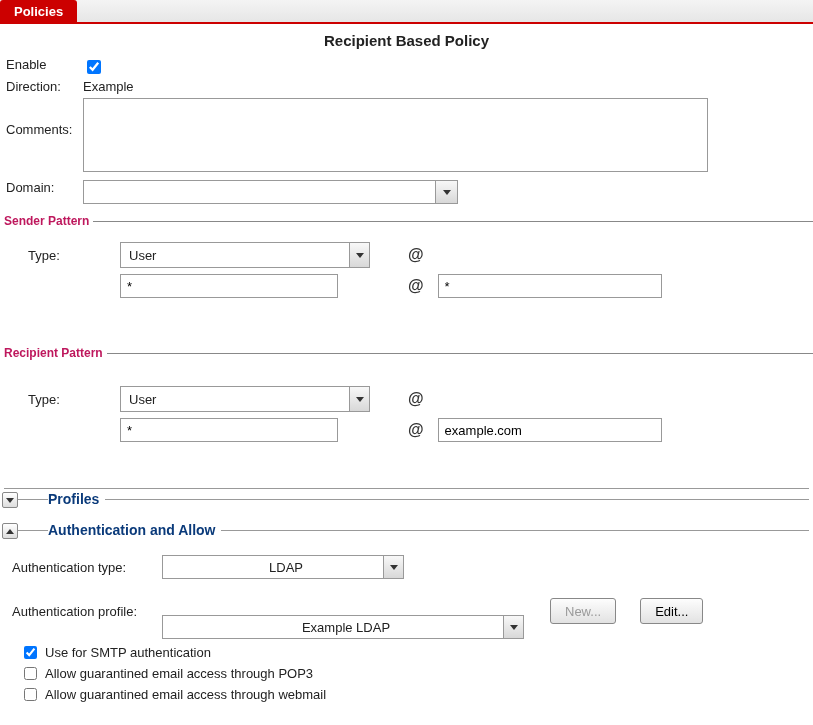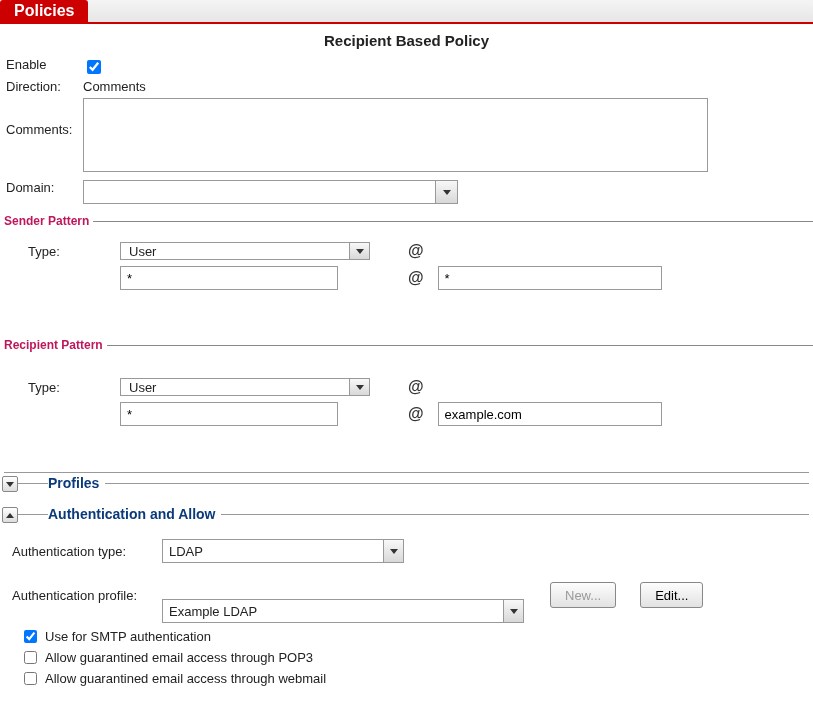--- a/index.html
+++ b/index.html
@@ -16,21 +16,21 @@
     background: linear-gradient(#f4f4f4, #e6e6e6);
     border-bottom: 2px solid #c00;
     height: 24px;
     display: flex;
     align-items: stretch;
   }
   .tab {
     background: #c00;
     color: #fff;
     font-weight: bold;
-    font-size: 16px;
+    font-size: 13px;
     padding: 3px 14px;
     border-top-left-radius: 3px;
     border-top-right-radius: 3px;
     display: flex;
     align-items: center;
     cursor: pointer;
   }
   .page-title {
     text-align: center;
     font-weight: bold;
@@ -105,21 +105,21 @@
     display: flex;
     align-items: center;
     margin: 6px 0;
   }
   .pattern-label {
     width: 120px;
     padding-left: 28px;
   }
   .type-select {
     width: 250px;
-    height: 18px;
+    height: 26px;
     border: 1px solid #999;
     background: #fff;
     display: flex;
     align-items: center;
     padding-left: 8px;
     position: relative;
     margin-right: 24px;
   }
   .type-select .dd-btn {
     position: absolute;
@@ -198,20 +198,21 @@
   }
   .auth-label { width: 150px; }
   .auth-select {
     height: 24px;
     border: 1px solid #999;
     background: #fff;
     display: flex;
     align-items: center;
     padding-left: 6px;
     position: relative;
+    justify-content: center;
   }
   .auth-select .dd-btn {
     position: absolute;
     right: 0; top: 0; bottom: 0;
     width: 20px;
     background: linear-gradient(#f8f8f8,#d8d8d8);
     border-left: 1px solid #999;
     display: flex;
     align-items: center;
     justify-content: center;
@@ -251,21 +252,21 @@
 
 <div class="page-title">Recipient Based Policy</div>
 
 <div class="form-area">
   <div class="form-row">
     <div class="form-label">Enable</div>
     <input type="checkbox" class="checkbox" checked="" style="">
   </div>
   <div class="form-row">
     <div class="form-label">Direction:</div>
-    <div>Comments</div>
+    <div>Example</div>
   </div>
   <div class="form-row" style="align-items:flex-start;">
     <div class="form-label" style="padding-top:26px;">Comments:</div>
     <textarea class="comments-box" style=""></textarea>
   </div>
   <div class="form-row">
     <div class="form-label">Domain:</div>
     <div class="domain-select">
       <span></span>
       <div class="dd-btn">

